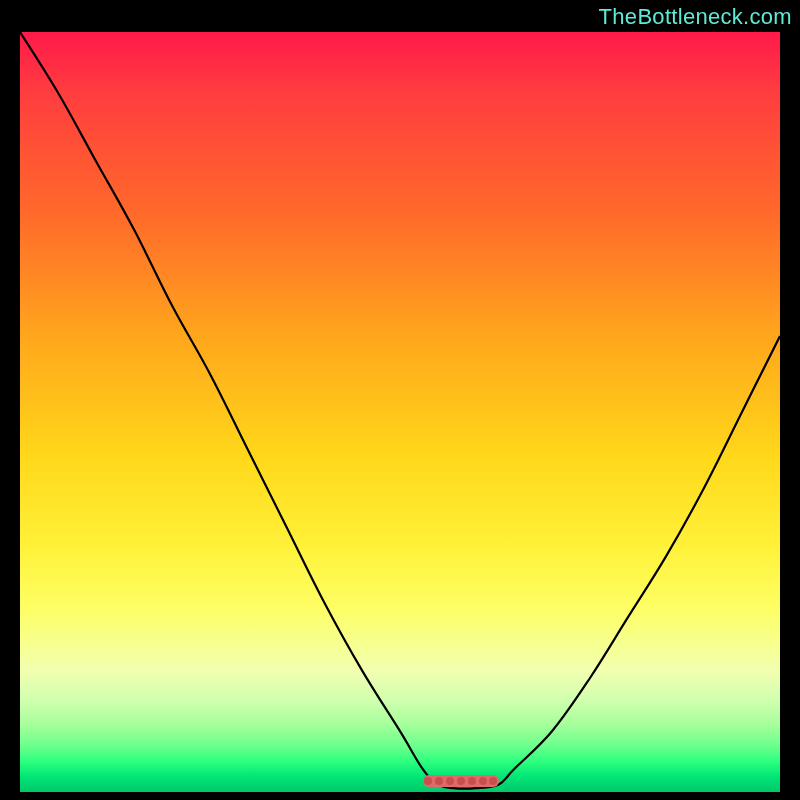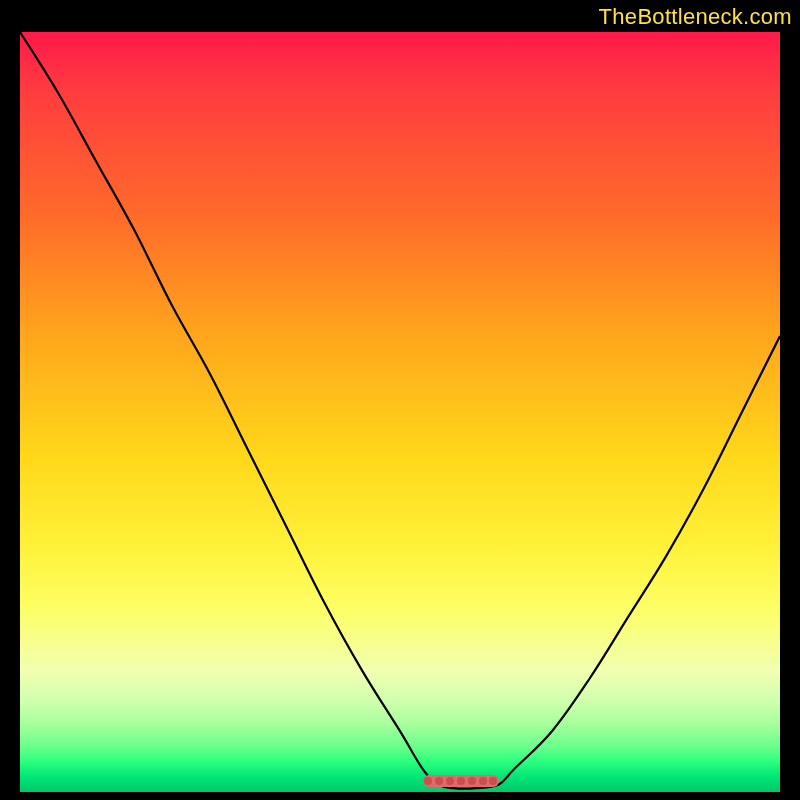--- a/index.html
+++ b/index.html
@@ -8,21 +8,21 @@
     width: 800px;
     height: 800px;
     background: #000;
     font-family: Arial, Helvetica, sans-serif;
     overflow: hidden;
   }
   .attribution {
     position: absolute;
     top: 4px;
     right: 8px;
-    color: #fde047;
+    color: #5eead4;
     font-size: 22px;
     letter-spacing: 0.3px;
     user-select: none;
   }
   .plot-wrap {
     position: absolute;
     left: 20px;
     top: 32px;
     width: 760px;
     height: 760px;

